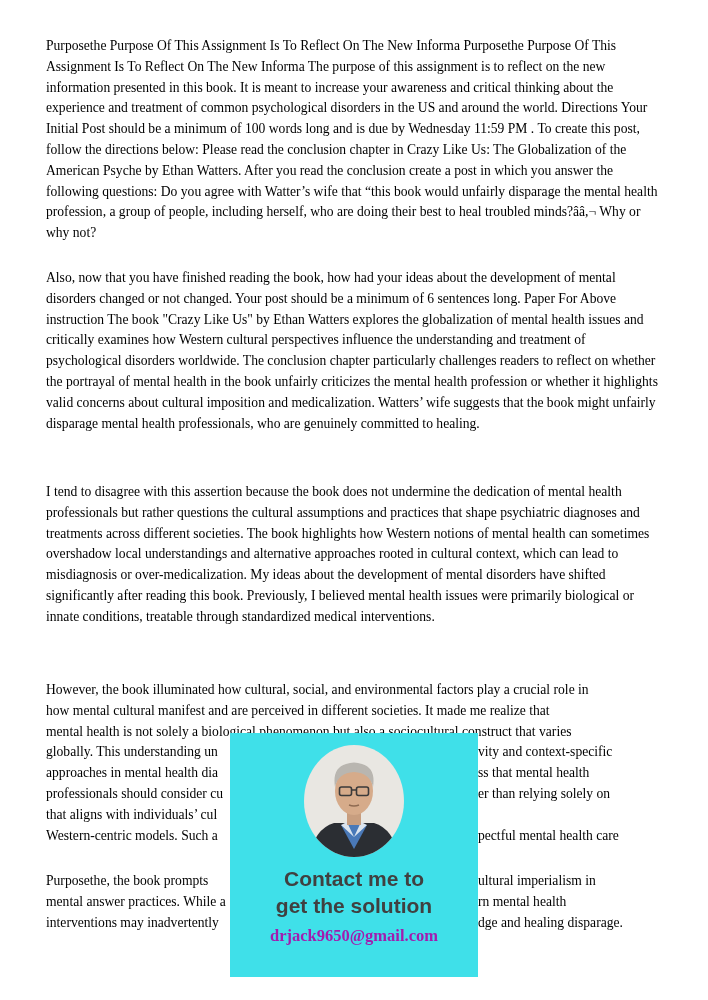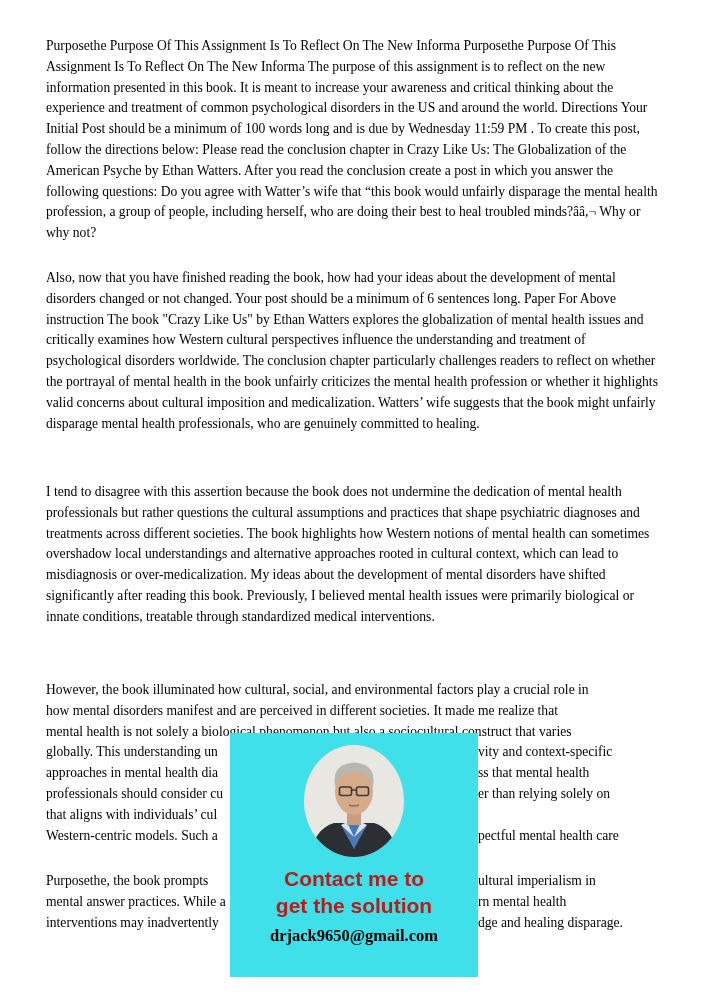--- a/index.html
+++ b/index.html
@@ -43,38 +43,38 @@
     font-size:21px;
     line-height:27px;
     text-align:center;
     color:#0c1a2a;
   }
   .promo-email {
     margin-top:7px;
     font-family:"Liberation Serif", serif;
     font-weight:bold;
     font-size:16.5px;
-    color:#000000;
+    color:#a21caf;
     text-align:center;
   }
 </style>
 </head>
 <body>
 
 <div class="page">
 
   <div class="para p1">Purposethe Purpose Of This Assignment Is To Reflect On The New Informa Purposethe Purpose Of This Assignment Is To Reflect On The New Informa The purpose of this assignment is to reflect on the new information presented in this book. It is meant to increase your awareness and critical thinking about the experience and treatment of common psychological disorders in the US and around the world. Directions Your Initial Post should be a minimum of 100 words long and is due by Wednesday 11:59 PM . To create this post, follow the directions below: Please read the conclusion chapter in Crazy Like Us: The Globalization of the American Psyche by Ethan Watters. After you read the conclusion create a post in which you answer the following questions: Do you agree with Watter’s wife that “this book would unfairly disparage the mental health profession, a group of people, including herself, who are doing their best to heal troubled minds?ââ,¬ Why or why not?</div>
 
   <div class="para p2">Also, now that you have finished reading the book, how had your ideas about the development of mental disorders changed or not changed. Your post should be a minimum of 6 sentences long. Paper For Above instruction The book "Crazy Like Us" by Ethan Watters explores the globalization of mental health issues and critically examines how Western cultural perspectives influence the understanding and treatment of psychological disorders worldwide. The conclusion chapter particularly challenges readers to reflect on whether the portrayal of mental health in the book unfairly criticizes the mental health profession or whether it highlights valid concerns about cultural imposition and medicalization. Watters’ wife suggests that the book might unfairly disparage mental health professionals, who are genuinely committed to healing.</div>
 
   <div class="para p3">I tend to disagree with this assertion because the book does not undermine the dedication of mental health professionals but rather questions the cultural assumptions and practices that shape psychiatric diagnoses and treatments across different societies. The book highlights how Western notions of mental health can sometimes overshadow local understandings and alternative approaches rooted in cultural context, which can lead to misdiagnosis or over-medicalization. My ideas about the development of mental disorders have shifted significantly after reading this book. Previously, I believed mental health issues were primarily biological or innate conditions, treatable through standardized medical interventions.</div>
 
   <div class="para p4">
     <div class="line">However, the book illuminated how cultural, social, and environmental factors play a crucial role in</div>
-    <div class="line">how mental disorders manifest and are perceived in different societies. It made me realize that</div>
+    <div class="line">how mental cultural manifest and are perceived in different societies. It made me realize that</div>
     <div class="line">mental health is not solely a biological phenomenon but also a sociocultural construct that varies</div>
     <div class="line">
       <span class="frag-left">globally. This understanding un</span>
       <span class="frag-right">vity and context-specific</span>
     </div>
     <div class="line">
       <span class="frag-left">approaches in mental health dia</span>
       <span class="frag-right">ss that mental health</span>
     </div>
     <div class="line">
@@ -123,20 +123,20 @@
           <rect x="43" y="62" width="14" height="18" fill="#c89e7f"></rect>
           <ellipse cx="50" cy="46" rx="19" ry="24" fill="#d6ab8a"></ellipse>
           <path d="M31 42 Q28 23 42 19 Q50 16 58 19 Q72 23 69 42 Q66 28 50 27 Q34 28 31 42 Z" fill="#b9b6b0"></path>
           <rect x="35.5" y="42" width="12" height="8.5" rx="2" fill="none" stroke="#3a3a3a" stroke-width="1.6"></rect>
           <rect x="52.5" y="42" width="12" height="8.5" rx="2" fill="none" stroke="#3a3a3a" stroke-width="1.6"></rect>
           <line x1="47.5" y1="45" x2="52.5" y2="45" stroke="#3a3a3a" stroke-width="1.6"></line>
           <path d="M45 60 Q50 62 55 60" fill="none" stroke="#8f6b52" stroke-width="1.4"></path>
         </g>
       </svg>
     </div>
-    <div class="promo-heading" style="color: #b91c1c;">
+    <div class="promo-heading" style="color: #404040;">
       <span>Contact me to</span><br>
       <span>get the solution</span>
     </div>
     <div class="promo-email">drjack9650@gmail.com</div>
   </div>
 
 </div>
 
 </body></html>

